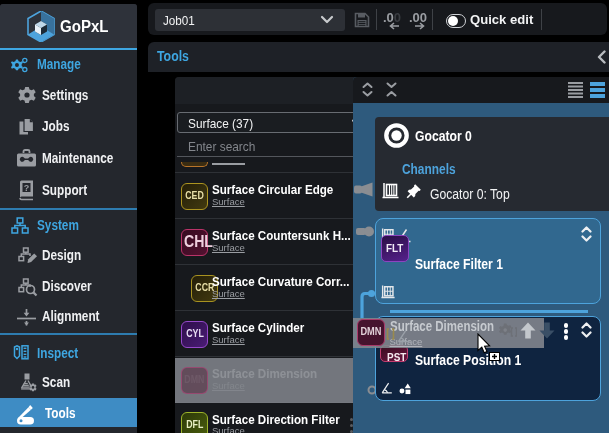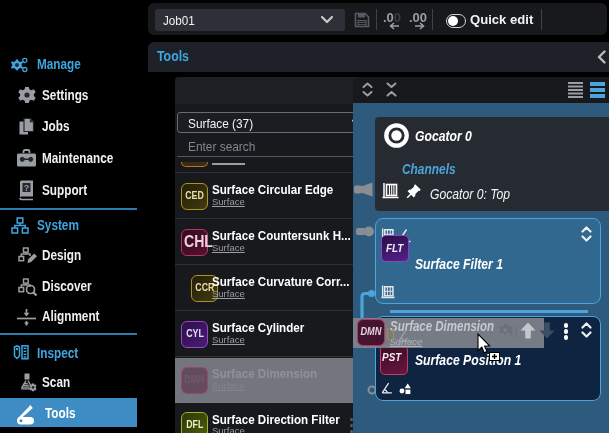--- a/index.html
+++ b/index.html
@@ -5,20 +5,35 @@
   html,body{margin:0;padding:0;background:#000;}
   #stage{position:relative;width:609px;height:433px;background:#000;overflow:hidden;
     font-family:"Liberation Sans",sans-serif;}
   .abs{position:absolute;}
   .bold{font-weight:bold;}
 </style>
 </head>
 <body>
 <div id="stage">
 
+  <div class="abs" style="left:0;top:4px;width:137px;height:429px;background:#24272d;border-radius:3px 3px 0 0;overflow:hidden;">
+
+    <div class="abs" style="left:0;top:0;width:137px;height:44px;background:#2e323a;"></div>
+    <div class="abs" style="left:0;top:44px;width:137px;height:2px;background:#3ea6e1;"></div>
+
+    <svg class="abs" style="left:27px;top:7px;" width="28" height="31" viewBox="0 0 28 31">
+      <polygon points="14,0 27,7.5 27,23.5 14,31 1,23.5 1,7.5" fill="none" stroke="#4da3dc" stroke-width="1.6"></polygon>
+      <polygon points="14,0 27,7.5 27,23.5 14,31 14,15.5" fill="#38719c"></polygon>
+      <polygon points="1,23.5 14,15.5 27,23.5 14,31" fill="#4da3dc"></polygon>
+      <polygon points="14,10 20,13.5 20,20.5 14,24 8,20.5 8,13.5" fill="#1d2a36"></polygon>
+      <polygon points="14,10 20,13.5 14,17 8,13.5" fill="#bfd7e8"></polygon>
+      <polygon points="8,13.5 14,17 14,24 8,20.5" fill="#e8f1f8"></polygon>
+    </svg>
+    <div class="abs bold" style="left:60px;top:13.5px;font-size:16px;color:#fff;transform:scaleX(0.94);transform-origin:0 50%;">GoPxL</div>
+  </div>
 
   <div id="menu">
 
     <svg class="abs" style="left:10px;top:57px;" width="19" height="17" viewBox="0 0 19 17">
       <g fill="#3ea6e1">
           <path d="M6 2.6 L7.9 2.6 L8.6 4.2 L10.4 4.9 L12 4.2 L13 5.8 L11.7 7 L11.7 8.9 L13 10.1 L12 11.7 L10.4 11 L8.6 11.7 L7.9 13.3 L6 13.3 L5.3 11.7 L3.5 11 L1.9 11.7 L0.9 10.1 L2.2 8.9 L2.2 7 L0.9 5.8 L1.9 4.2 L3.5 4.9 L5.3 4.2 Z"></path>
           <circle cx="6.95" cy="7.95" r="2" fill="#24272d"></circle>
         </g>
       <g fill="none" stroke="#3ea6e1" stroke-width="1.3">
           <circle cx="14.8" cy="3.4" r="2.1"></circle>
@@ -266,21 +281,21 @@
     </svg>
     <svg class="abs" style="left:237px;top:5px;" width="15" height="16" viewBox="0 0 15 16">
       <g fill="#4da3dc">
           <rect x="0" y="0" width="15" height="4"></rect>
           <rect x="0" y="6" width="15" height="4"></rect>
           <rect x="0" y="12" width="15" height="4"></rect>
         </g>
     </svg>
   </div>
 
-  <div id="canvas" class="abs" style="left:353px;top:103.5px;width:256px;height:329.5px;overflow:hidden;font-style:italic;">
+  <div id="canvas" class="abs" style="left:353px;top:103.5px;width:256px;height:329.5px;overflow:hidden;">
 
     <svg class="abs" style="left:2.5px;top:181.5px;" width="22" height="33" viewBox="0 0 22 33">
       <path d="M15.5 8.5 H9 Q6 8.5 6 12 V33" fill="none" stroke="#4da3dc" stroke-width="3.2"></path>
       <circle cx="15.5" cy="8.5" r="3.6" fill="#4da3dc"></circle>
     </svg>
 
     <div class="abs" style="left:36.5px;top:206.5px;width:198px;height:2.5px;background:#4da3dc;"></div>
 
     <div class="abs" style="left:22px;top:13.5px;width:250px;height:94px;background:#262a31;border-radius:4px;"></div>
     <svg class="abs" style="left:31px;top:19px;" width="25" height="25" viewBox="0 0 25 25">
@@ -345,21 +360,21 @@
         <rect x="4.5" y="1.5" width="10" height="11" stroke-width="1.8"></rect>
         <path d="M7.8 1.5 V12.5 M11.2 1.5 V12.5 M4.5 7 H14.5" stroke-width="1.2"></path>
       </g>
     </svg>
 
     <svg class="abs" style="left:14px;top:281px;" width="10" height="10" viewBox="0 0 10 10">
         <circle cx="5" cy="5" r="3.5" fill="none" stroke="#8a8d92" stroke-width="2"></circle>
       </svg>
     <div class="abs" style="left:22px;top:212px;width:226px;height:85px;background:#0f2440;border:1.5px solid #4da3dc;border-radius:8px;box-sizing:border-box;"></div>
 
-    <div class="abs bold" style="left:27px;top:241.5px;width:28px;height:30px;border:1.5px solid #c23d6f;border-radius:5px;box-sizing:border-box;background:linear-gradient(160deg,#380d20,#6b1540);color:#f6eaf0;font-size:11px;text-align:left;line-height:23.5px;"><span style="display:inline-block;transform:scaleX(0.9);">PST</span></div>
+    <div class="abs bold" style="left:27px;top:241.5px;width:28px;height:17px;border:1.5px solid #c23d6f;border-radius:5px;box-sizing:border-box;background:linear-gradient(160deg,#380d20,#6b1540);color:#f6eaf0;font-size:11px;text-align:right;line-height:23.5px;"><span style="display:inline-block;transform:scaleX(0.9);">PST</span></div>
     <div class="abs bold" style="left:62px;top:248.5px;font-size:14px;color:#fff;transform:scaleX(0.87);transform-origin:0 50%;">Surface Position 1</div>
 
     <svg class="abs" style="left:28px;top:278.5px;" width="12" height="12" viewBox="0 0 15 15">
       <g stroke="#eef0f2" fill="none" stroke-width="1.5">
         <path d="M1.5 13.5 H13.5 M1.5 13.5 L9.5 1.5"></path>
         <path d="M4.2 9.5 A7 7 0 0 1 8.3 13.3"></path>
       </g>
     </svg>
     <svg class="abs" style="left:45.5px;top:279.5px;" width="13" height="11.5" viewBox="0 0 14 13">
       <circle cx="3" cy="9" r="2.8" fill="#fff"></circle>

